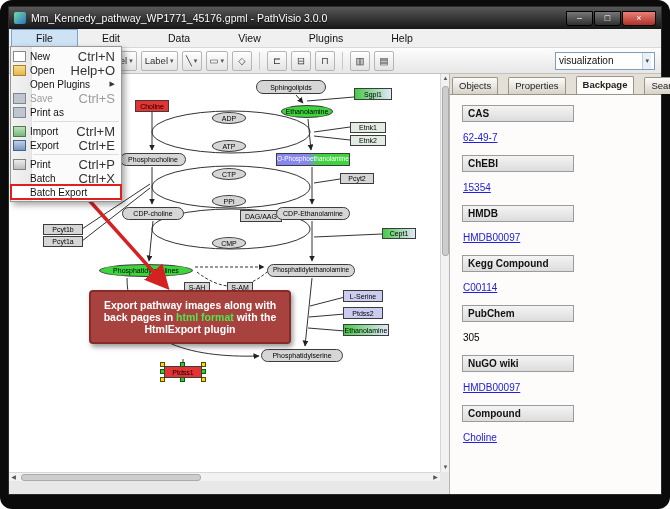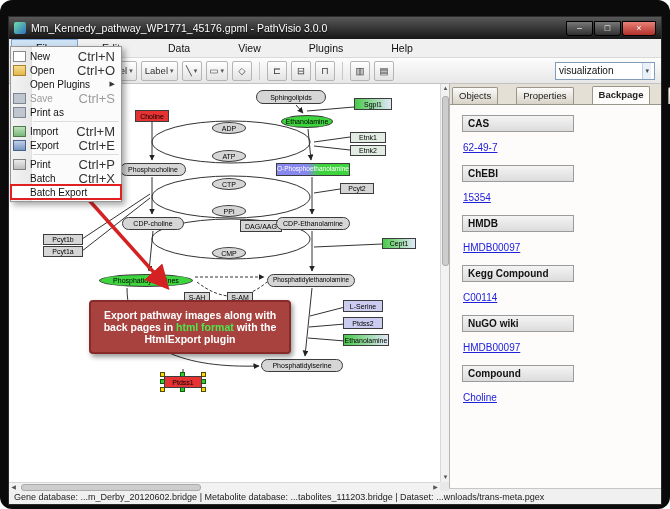--- a/index.html
+++ b/index.html
@@ -1,18 +1,18 @@
 <!DOCTYPE html>
 <html><head>
 <meta charset="utf-8">
 <style>
   *{margin:0;padding:0;box-sizing:border-box}
   body{background:#fff;font-family:"Liberation Sans",sans-serif;width:670px;height:509px}
   #frame{position:relative;width:670px;height:509px;background:#0b0b0b;border-radius:12px;overflow:hidden}
-  #win{position:absolute;left:8px;top:16px;width:654px;height:489px;background:#f0f0f0;border:1px solid #2a2a2a;display:flex;flex-direction:column}
+  #win{position:absolute;left:8px;top:6px;width:654px;height:489px;background:#f0f0f0;border:1px solid #2a2a2a;display:flex;flex-direction:column}
   
   #titlebar{flex:0 0 22px;background:linear-gradient(#585858,#161616);display:flex;align-items:center;padding:0 5px;gap:5px}
   #appicon{width:12px;height:12px;background:linear-gradient(135deg,#6fe0a8,#2f6fc0);border-radius:2px;flex:0 0 12px}
   #wtitle{color:#fff;font-size:10.5px;text-shadow:0 1px 2px #000;white-space:nowrap;overflow:hidden;flex:1}
   #winbtns{display:flex;gap:1px}
   .wbtn{width:27px;height:15px;display:flex;align-items:center;justify-content:center;color:#fff;font-size:9px;background:linear-gradient(rgba(255,255,255,.25),rgba(90,90,90,.25));border:1px solid #000;border-radius:0 0 3px 3px;cursor:default}
   .wbtn.close{background:linear-gradient(#e98076,#b1302a);width:34px}
   
   #menubar{flex:0 0 18px;background:#f0f0f0;border-bottom:1px solid #d9d9d9;display:flex;align-items:stretch;padding-left:2px}
   .mitem{font-size:10.5px;color:#111;padding:2px 24px;display:flex;align-items:center}
@@ -50,21 +50,21 @@
   
   .selwrap{position:absolute;z-index:3}
   .hdl{position:absolute;width:5px;height:5px;border:1px solid #4d4d00}
   .hdl.c{background:#ffd400}
   .hdl.g{background:#2ecc2e;border-color:#0c5c0c}
   
   #callout{position:absolute;left:80px;top:216px;width:202px;height:54px;background:#a8423f;border:2px solid #872a2a;border-radius:4px;color:#fff;font-weight:bold;font-size:10.5px;display:flex;align-items:center;justify-content:center;text-align:center;padding:3px 8px;z-index:6;box-shadow:2px 3px 5px rgba(0,0,0,.4)}
   #callout .hl{color:#4ae84a}
   
   #side{flex:1;background:#efece5;border-left:1px solid #b5b5b5;display:flex;flex-direction:column;min-width:0}
-  #tabsrow{flex:0 0 18px;display:flex;align-items:flex-end;padding:2px 2px 0;gap:18px;background:#e4e0d6}
+  #tabsrow{flex:0 0 18px;display:flex;align-items:flex-end;padding:2px 2px 0;gap:10px;background:#e4e0d6}
   .tab{font-size:9.5px;padding:2px 6px 3px;background:linear-gradient(#fbfbf9,#d8d3c7);border:1px solid #9a958a;border-bottom:none;border-radius:2px 2px 0 0;color:#222;white-space:nowrap}
   .tab.active{background:#fdfcfa;font-weight:bold;padding-bottom:4px}
   #sidecontent{flex:1;background:#fdfcfa;border-top:1px solid #9a958a;padding:10px 12px;overflow:hidden}
   #bp-heading{color:#2626c4;font-weight:bold;font-size:11.5px;margin-bottom:16px}
   .bp-src{width:112px;background:linear-gradient(#f4f4f4,#dcdcdc);border:1px solid #9b9b9b;padding:2px 5px;font-size:10px;font-weight:bold;color:#111;margin-bottom:5px}
   .bp-link{display:inline-block;font-size:10px;color:#2020dd;text-decoration:underline;margin:0 0 12px 1px;cursor:pointer}
   .bp-val{display:inline-block;font-size:10px;color:#000;margin:0 0 12px 1px}
   
   #statusbar{flex:0 0 16px;background:#f0f0f0;border-top:1px solid #c6c6c6;display:flex;align-items:center;padding:0 5px;font-size:9px;color:#222;white-space:nowrap;overflow:hidden}
   
@@ -282,47 +282,48 @@
           </div>
           <div class="bp-entry">
             <div class="bp-src">HMDB</div>
             <a class="bp-link">HMDB00097</a>
           </div>
           <div class="bp-entry">
             <div class="bp-src">Kegg Compound</div>
             <a class="bp-link">C00114</a>
           </div>
           <div class="bp-entry">
+            <div class="bp-src">PubChem</div>
+            <span class="bp-val">305</span>
+          </div>
+          <div class="bp-entry">
             <div class="bp-src">NuGO wiki</div>
             <a class="bp-link">HMDB00097</a>
           </div>
           <div class="bp-entry">
             <div class="bp-src">Compound</div>
             <a class="bp-link">Choline</a>
           </div>
 
         </div>
       </div>
     </div>
 
-    <div id="statusbar">
-      <span>Gene database: ...m_Derby_20120602.bridge | Metabolite database: ...tabolites_111203.bridge | Dataset: ...wnloads/trans-meta.pgex</span>
-    </div>
   </div>
 
   <div id="filemenu">
     <div class="fmi">
       <span class="ic ic-new"></span>
       <span class="lbl">New</span>
       <span class="sc">Ctrl+N</span>
     </div>
     <div class="fmi">
       <span class="ic ic-open"></span>
       <span class="lbl">Open</span>
-      <span class="sc">Ctrl+O</span>
+      <span class="sc">Help+O</span>
     </div>
     <div class="fmi">
       <span class="ic"></span>
       <span class="lbl">Open Plugins</span>
       <span class="subarr">▶</span>
     </div>
     <div class="fmi disabled">
       <span class="ic ic-save"></span>
       <span class="lbl">Save</span>
       <span class="sc">Ctrl+S</span>

